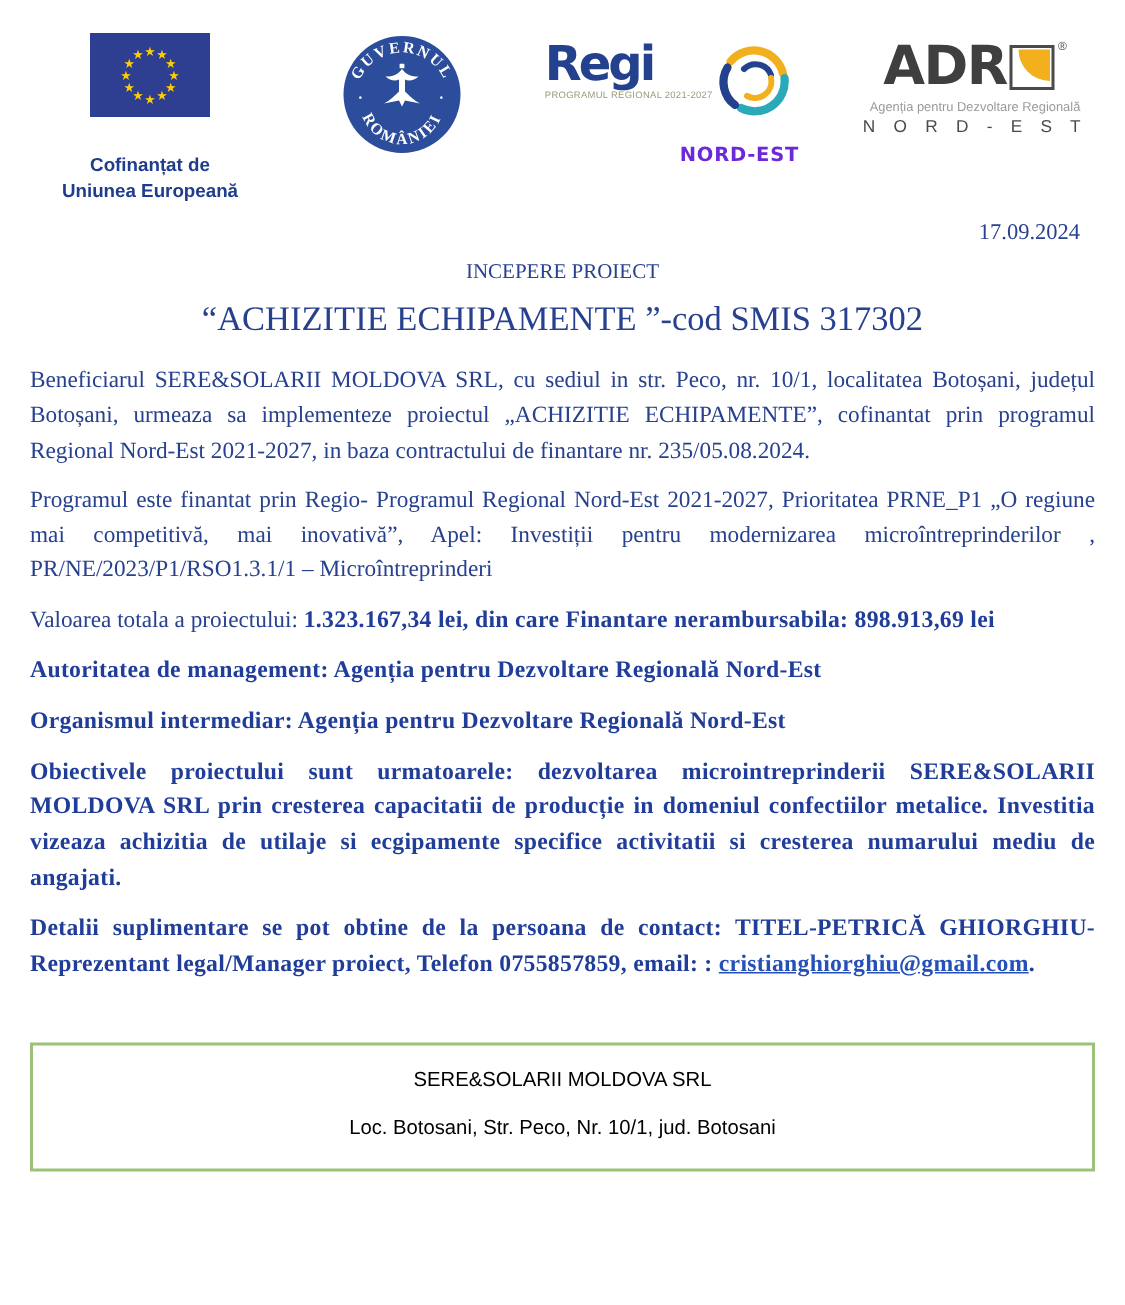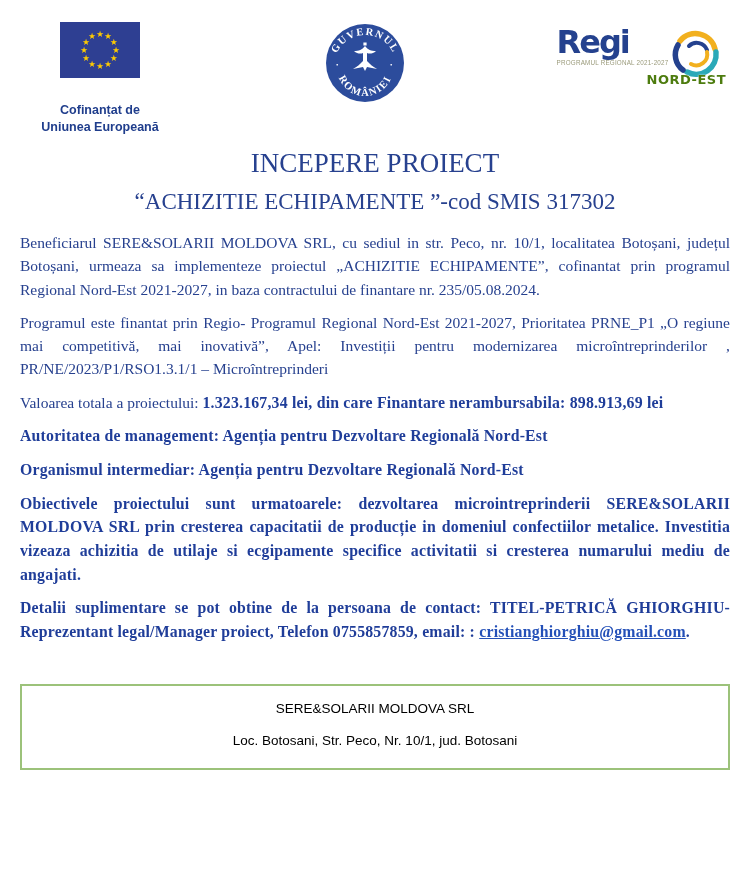--- a/index.html
+++ b/index.html
@@ -23,43 +23,43 @@
   .regio-row { display:flex; align-items:flex-start; }
   .regio-word {
     font-family:"DejaVu Sans", sans-serif; font-weight:bold; font-size:32px;
     line-height:0.9; color:#24418E; letter-spacing:-2px;
   }
   .regio-program {
     font-family:"Liberation Sans", sans-serif; font-size:6.3px; color:#9a9a7a;
     margin-top:2px; letter-spacing:0.2px;
   }
   .regio-nordest {
-    position:absolute; right:4px; top:52px;
+    position:absolute; right:4px; top:76px;
     font-family:"DejaVu Sans", sans-serif; font-weight:bold; font-size:13px;
-    color:#4d7c0f; letter-spacing:0.5px; text-shadow:0 0 2px #fff;
+    color:#6d28d9; letter-spacing:0.5px; text-shadow:0 0 2px #fff;
   }
   .adr-block { width:160px; padding-top:10px; }
   .adr-row { display:flex; align-items:flex-start; }
   .adr-word {
     font-family:"DejaVu Sans", sans-serif; font-weight:600; font-size:36px;
     line-height:0.85; color:#3F3F3F; letter-spacing:-1px;
   }
   .adr-square { position:relative; width:30px; height:30px; border:2.5px solid #4A4A4A; margin-left:2px; background:#fff; }
   .adr-quarter { position:absolute; top:1px; right:1px; width:21px; height:21px; background:#F2B01E; border-radius:0 0 0 100%; }
   .adr-reg { font-family:"Liberation Sans", sans-serif; font-size:8px; color:#4A4A4A; margin-left:2px; margin-top:-4px; }
   .adr-agency { font-family:"Liberation Sans", sans-serif; font-size:8.6px; color:#9a9a9a; margin-top:5px; white-space:nowrap; }
   .adr-region { font-family:"Liberation Sans", sans-serif; font-size:11.5px; color:#4A4A4A; letter-spacing:4.5px; margin-top:3px; white-space:nowrap; }
 
   
   .doc-title {
     margin-top:24px; text-align:center; font-weight:bold; font-size:27px;
     color:#203C8C; letter-spacing:0.5px;
   }
   .doc-date { margin-top:9px; text-align:right; padding-right:10px; font-size:15px; color:#27418F; }
-  .doc-sub1 { margin-top:10px; text-align:center; font-size:27px; color:#27418F; }
+  .doc-sub1 { margin-top:10px; text-align:center; font-size:14px; color:#27418F; }
   .doc-sub2 { margin-top:10px; text-align:center; font-size:23px; color:#27418F; }
 
   
   .body-text { margin-top:16px; }
   .body-text p { text-align:justify; color:#27418F; font-size:15.5px; line-height:1.5; margin-bottom:10px; }
   .body-text p.bold { font-weight:bold; font-size:15.8px; letter-spacing:0.2px; color:#1F3D99; }
   .body-text .seg-bold { font-weight:bold; font-size:15.8px; letter-spacing:0.2px; color:#1F3D99; }
   a.email-link { color:#2450B8; font-weight:bold; text-decoration:underline; }
 
   
@@ -134,22 +134,34 @@
           <path d="M 11,13 A 20,20 0 0 1 46,21" fill="none" stroke="#F2B01E" stroke-width="5.5" stroke-linecap="round"></path>
           <path d="M 47,24 A 20,20 0 0 1 18,44" fill="none" stroke="#2AA9B8" stroke-width="5.5" stroke-linecap="round"></path>
           <path d="M 14,42 A 19,19 0 0 1 9,17" fill="none" stroke="#24418E" stroke-width="5.5" stroke-linecap="round"></path>
           <path d="M 20,18 A 11,11 0 0 1 38,22" fill="none" stroke="#24418E" stroke-width="4" stroke-linecap="round"></path>
           <path d="M 38,24 A 11,11 0 0 1 22,36" fill="none" stroke="#F2B01E" stroke-width="4" stroke-linecap="round"></path>
         </svg>
       </div>
       <div class="regio-nordest">NORD-EST</div>
     </div>
 
+    <div class="logo-block adr-block">
+      <div class="adr-row">
+        <span class="adr-word">ADR</span>
+        <span class="adr-square">
+          <span class="adr-quarter"></span>
+        </span>
+        <span class="adr-reg">®</span>
+      </div>
+      <div class="adr-agency">Agenția pentru Dezvoltare Regională</div>
+      <div class="adr-region">N O R D - E S T</div>
+    </div>
   </div>
 
+  <div class="doc-date">17.09.2024</div>
   <div class="doc-sub1">INCEPERE PROIECT</div>
   <div class="doc-sub2">“ACHIZITIE ECHIPAMENTE ”-cod SMIS 317302</div>
 
   <div class="body-text">
     <p>Beneficiarul  SERE&amp;SOLARII MOLDOVA SRL, cu sediul in str. Peco, nr. 10/1, localitatea Botoșani, județul Botoșani, urmeaza sa implementeze proiectul „ACHIZITIE ECHIPAMENTE”, cofinantat prin programul Regional Nord-Est 2021-2027, in baza contractului de finantare nr. 235/05.08.2024.</p>
     <p>Programul este finantat prin Regio- Programul Regional Nord-Est 2021-2027, Prioritatea PRNE_P1 „O regiune mai competitivă, mai inovativă”, Apel: Investiții pentru modernizarea microîntreprinderilor , PR/NE/2023/P1/RSO1.3.1/1 – Microîntreprinderi</p>
     <p><span>Valoarea totala a proiectului: </span><span class="seg-bold">1.323.167,34 lei, din care Finantare nerambursabila: 898.913,69 lei</span></p>
     <p class="bold">Autoritatea de management: Agenția pentru Dezvoltare Regională Nord-Est</p>
     <p class="bold">Organismul intermediar: Agenția pentru Dezvoltare Regională Nord-Est</p>
     <p class="bold">Obiectivele proiectului sunt urmatoarele: dezvoltarea microintreprinderii SERE&amp;SOLARII MOLDOVA SRL prin cresterea capacitatii de producție in domeniul confectiilor metalice. Investitia vizeaza achizitia de utilaje si ecgipamente specifice activitatii si cresterea numarului mediu de angajati.</p>

